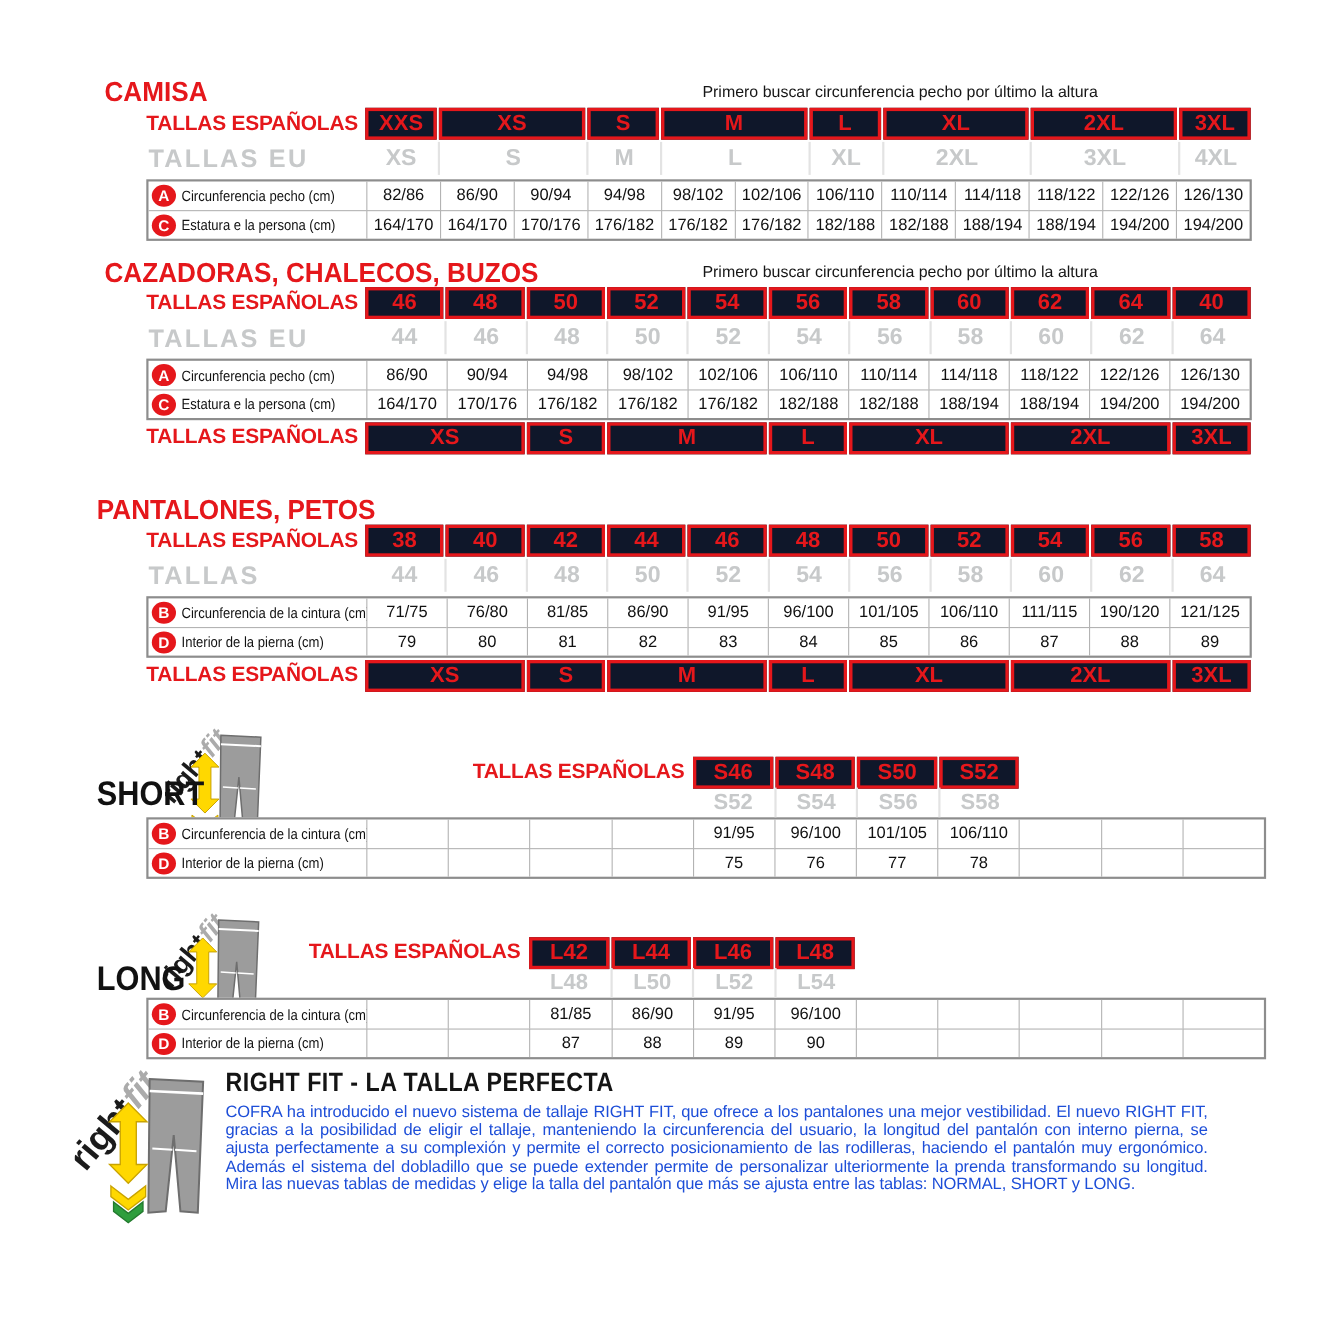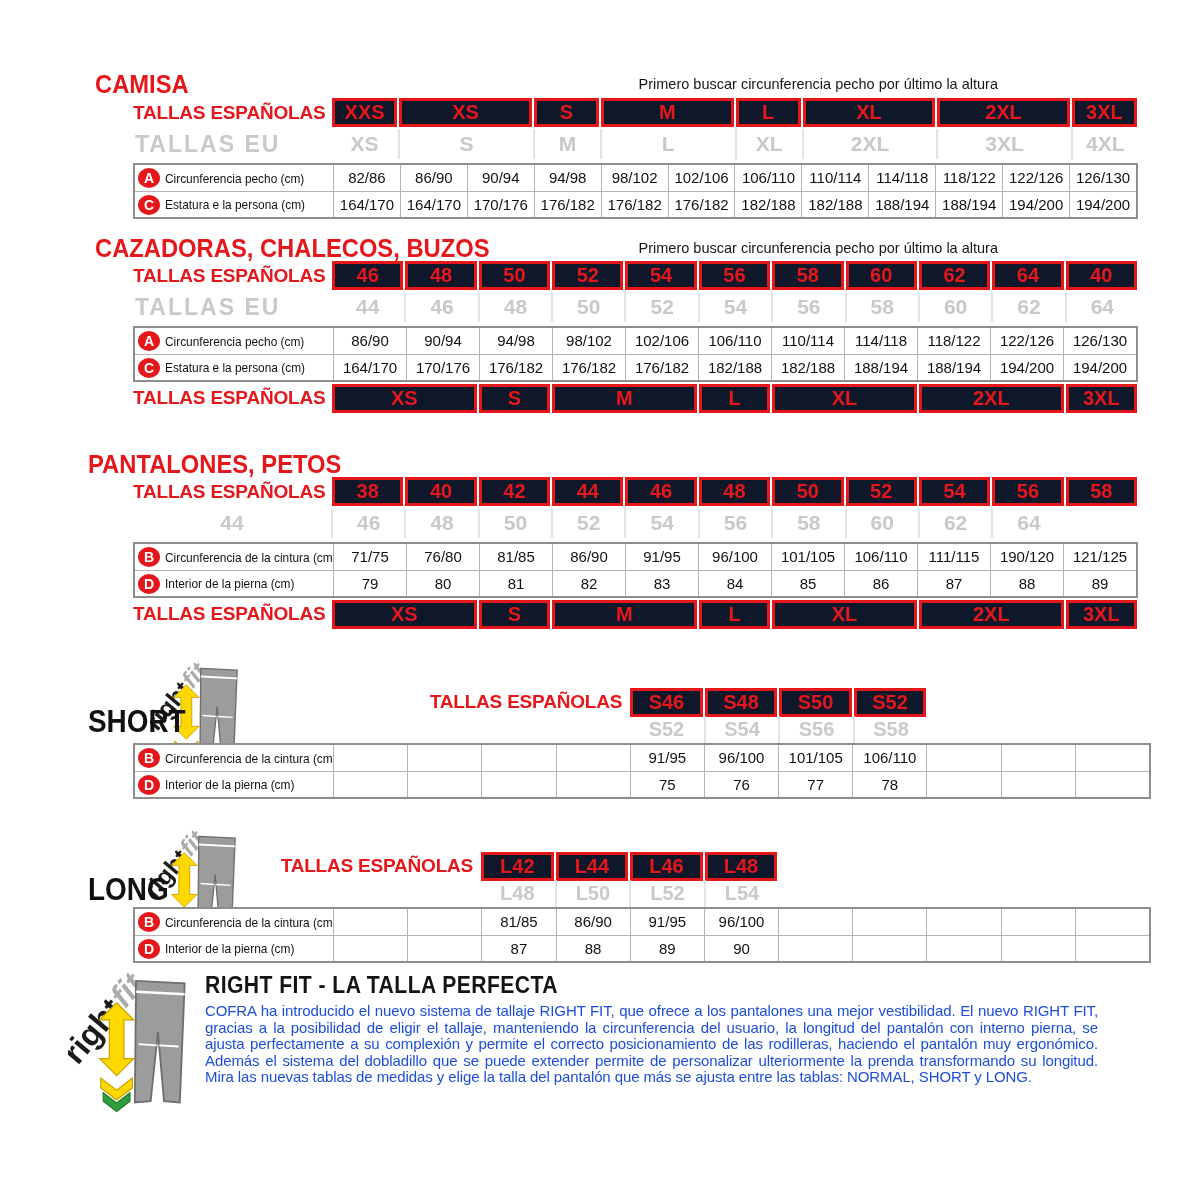--- a/index.html
+++ b/index.html
@@ -219,20 +219,21 @@
         <div class="sizebox">44</div>
         <div class="sizebox">46</div>
         <div class="sizebox">48</div>
         <div class="sizebox">50</div>
         <div class="sizebox">52</div>
         <div class="sizebox">54</div>
         <div class="sizebox">56</div>
         <div class="sizebox">58</div>
       </div>
       <div class="eu-grid" style="grid-template-columns: 198px repeat(11, 1fr);">
+        <div class="eu-label" style="grid-column: 1 / span 1;">TALLAS</div>
         <div class="eucell">44</div>
         <div class="eucell sep">46</div>
         <div class="eucell sep">48</div>
         <div class="eucell sep">50</div>
         <div class="eucell sep">52</div>
         <div class="eucell sep">54</div>
         <div class="eucell sep">56</div>
         <div class="eucell sep">58</div>
         <div class="eucell sep">60</div>
         <div class="eucell sep">62</div>

